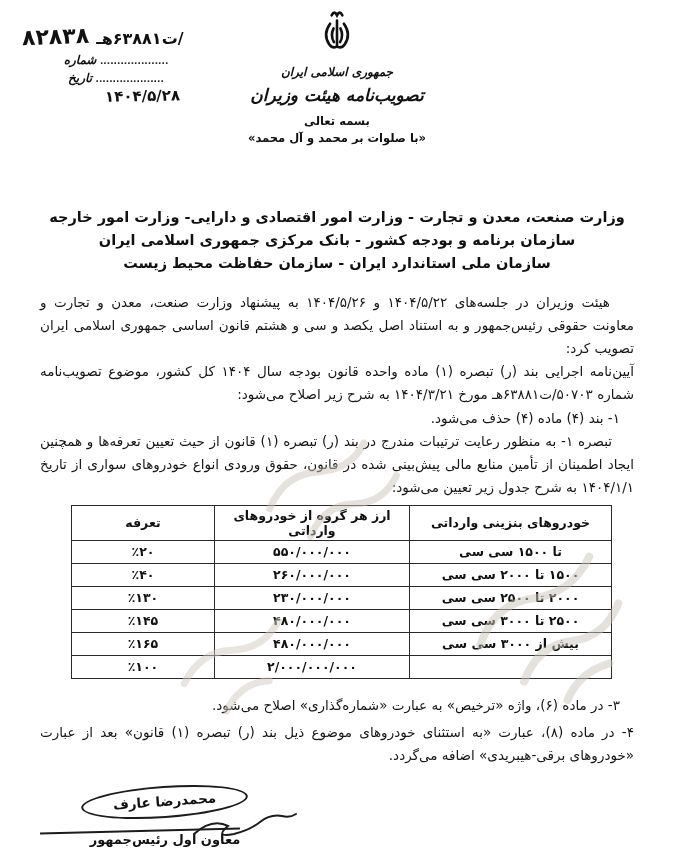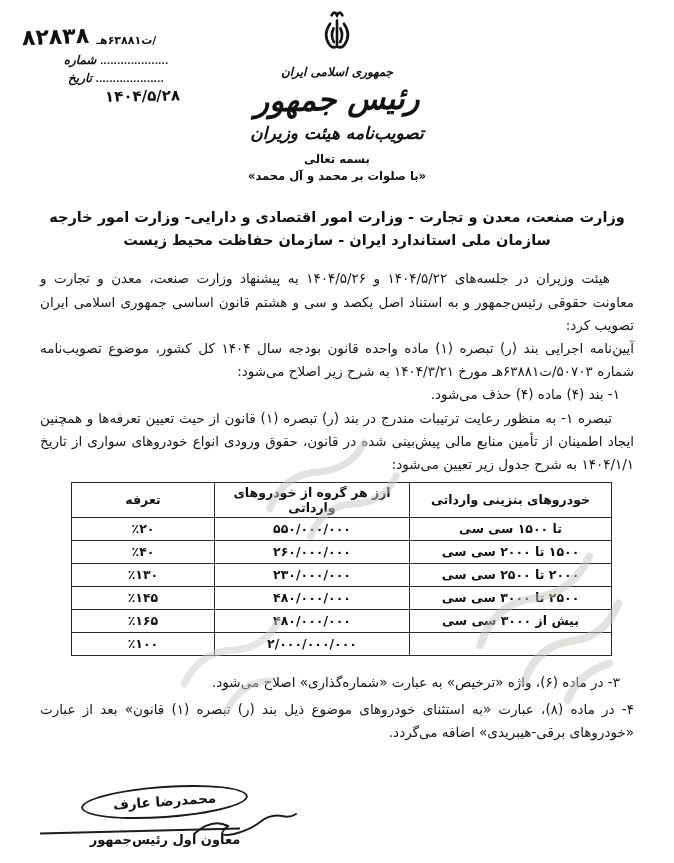--- a/index.html
+++ b/index.html
@@ -19,21 +19,21 @@
   .cal { font-family:"DejaVu Serif", serif; font-style:italic; font-weight:bold; }
   .country   { font-size:12px; margin-top:1px; letter-spacing:1px; }
   .office    { font-size:31px; margin-top:2px; letter-spacing:2px; transform:rotate(-1deg); display:inline-block; }
   .doctype   { font-size:17px; margin-top:6px; letter-spacing:1px; display:block; }
   .bismillah { font-size:11.5px; font-weight:bold; margin-top:9px; }
   .salawat   { font-size:11.5px; font-weight:bold; margin-top:3px; }
   
   .ref-block { position:absolute; top:24px; left:22px; width:188px; direction:rtl; text-align:left; }
   .ref-number-row { white-space:nowrap; text-align:left; }
   .hand-number { font-weight:bold; font-size:22px; letter-spacing:4px; display:inline-block; transform:rotate(-2deg); }
-  .ref-code { font-weight:bold; font-size:11px; display:inline-block; margin-left:2px; }
+  .ref-code { font-weight:bold; font-size:16px; display:inline-block; margin-left:2px; }
   .ref-line { margin-top:4px; font-size:11px; white-space:nowrap; text-align:center; }
   .ref-label { font-family:"DejaVu Serif", serif; font-style:italic; font-weight:bold; font-size:12px; }
   .ref-dots { letter-spacing:1.5px; font-size:9px; font-weight:bold; color:#222; }
   .hand-date { font-weight:bold; font-size:15px; letter-spacing:2px; display:inline-block; transform:rotate(-1deg); margin:2px 30px 0 0; }
   
   .main { position:absolute; top:206px; right:40px; left:40px; }
   .addressees { text-align:center; font-weight:bold; font-size:14.5px; line-height:1.6; }
   .para { font-size:13.5px; line-height:1.72; text-align:justify; color:#151515; }
   .p1 { margin-top:15px; text-indent:24px; }
   .p2 { text-indent:0; }
@@ -70,21 +70,20 @@
       <g fill="none" stroke="#111" stroke-width="3.4" stroke-linecap="round">
         <path d="M30 16 V49"></path>
         <path d="M23 9 q3.5 -7 7 0 q3.5 -7 7 0"></path>
         <path d="M21 20 q-10 14 -1 27 q3.5 5 8.5 3.5"></path>
         <path d="M39 20 q10 14 1 27 q-3.5 5 -8.5 3.5"></path>
         <path d="M25.5 26 q-4.5 9.5 0.5 18"></path>
         <path d="M34.5 26 q4.5 9.5 -0.5 18"></path>
       </g>
     </svg>
     <div class="cal country">جمهوری اسلامی ایران</div>
-    <div><span class="cal office">رئیس جمهور</span></div>
     <span class="cal doctype">تصویب‌نامه هیئت وزیران</span>
     <div class="bismillah">بسمه تعالی</div>
     <div class="salawat">«با صلوات بر محمد و آل محمد»</div>
   </div>
 
   <div class="ref-block">
     <div class="ref-number-row">
       <span class="ref-code">/ت۶۳۸۸۱هـ</span>
       <span class="hand-number">۸۲۸۳۸</span>
     </div>
@@ -97,20 +96,21 @@
       <span class="ref-label">تاریخ</span>
     </div>
     <div style="text-align:right;">
       <span class="hand-date">۱۴۰۴/۵/۲۸</span>
     </div>
   </div>
 
   <div class="main">
     <div class="addressees">
       <div>وزارت صنعت، معدن و تجارت - وزارت امور اقتصادی و دارایی- وزارت امور خارجه</div>
+      <div>سازمان برنامه و بودجه کشور - بانک مرکزی جمهوری اسلامی ایران</div>
       <div>سازمان ملی استاندارد ایران - سازمان حفاظت محیط زیست</div>
     </div>
 
     <p class="para p1">هیئت وزیران در جلسه‌های ۱۴۰۴/۵/۲۲ و ۱۴۰۴/۵/۲۶ به پیشنهاد وزارت صنعت، معدن و تجارت و معاونت حقوقی رئیس‌جمهور و به استناد اصل یکصد و سی و هشتم قانون اساسی جمهوری اسلامی ایران تصویب کرد:</p>
     <p class="para p2">آیین‌نامه اجرایی بند (ر) تبصره (۱) ماده واحده قانون بودجه سال ۱۴۰۴ کل کشور، موضوع تصویب‌نامه شماره ۵۰۷۰۳/ت۶۳۸۸۱هـ مورخ ۱۴۰۴/۳/۲۱ به شرح زیر اصلاح می‌شود:</p>
     <div class="item">۱- بند (۴) ماده (۴) حذف می‌شود.</div>
     <p class="note">تبصره ۱- به منظور رعایت ترتیبات مندرج در بند (ر) تبصره (۱) قانون از حیث تعیین تعرفه‌ها و همچنین ایجاد اطمینان از تأمین منابع مالی پیش‌بینی شده در قانون، حقوق ورودی انواع خودروهای سواری از تاریخ ۱۴۰۴/۱/۱ به شرح جدول زیر تعیین می‌شود:</p>
 
     <table class="tariff">
       <colgroup>

